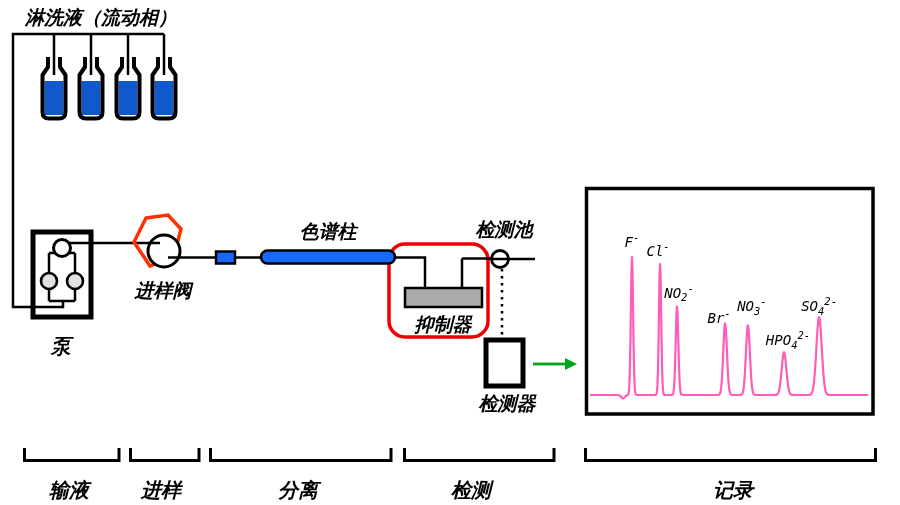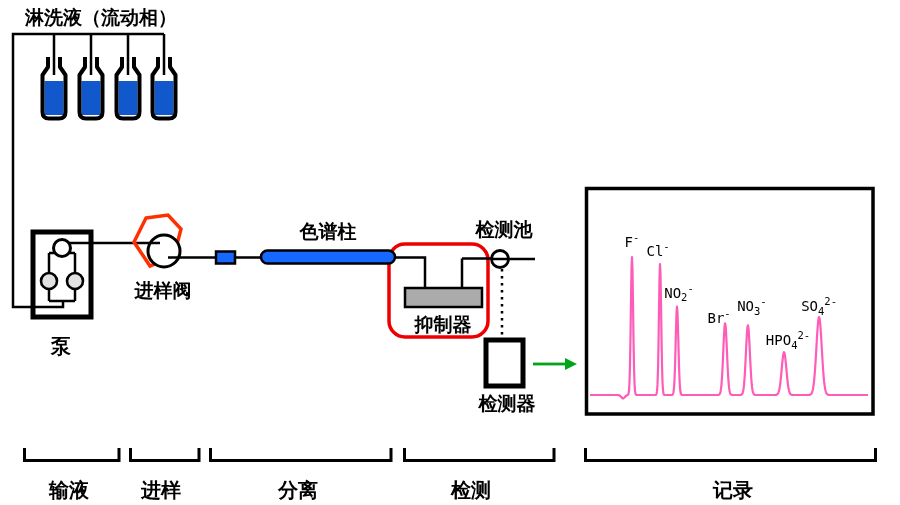--- a/index.html
+++ b/index.html
@@ -1,16 +1,16 @@
 <!DOCTYPE html>
 <html style="--eluent-blue: #1158CC; --column-blue: #1668FF; --valve-red: #FF3000; --suppressor-red: #EE0000; --suppressor-gray: #ABABAB; --arrow-green: #00A519; --trace-pink: #FF5CB8;"><head>
 <meta charset="utf-8">
 <style>
   html,body{margin:0;padding:0;background:#fff;}
-  #stage{width:900px;height:505px;position:relative;background:#5eead4;overflow:hidden;}
+  #stage{width:900px;height:505px;position:relative;background:#5eead4;overflow:hidden;font-style:italic;}
   .ln{stroke:#000;stroke-width:2.5;fill:none;}
   .ln3{stroke:#000;stroke-width:3;fill:none;}
   .cn{font-family:"DejaVu Sans","Liberation Sans",sans-serif;font-weight:bold;fill:#000;}
   .t19{font-size:19px;}
   .t20{font-size:20px;}
   .ion-label{font-family:"DejaVu Sans Mono","Liberation Mono",monospace;font-size:14px;fill:#000;}
   .ion-label .ss{font-size:10.5px;}
   .liquid{fill:var(--eluent-blue,#1158CC);}
   .colfill{fill:var(--column-blue,#1668FF);stroke:#000;stroke-width:2.5;}
   .hexstroke{stroke:var(--valve-red,#FF3000);stroke-width:3.5;fill:none;}

